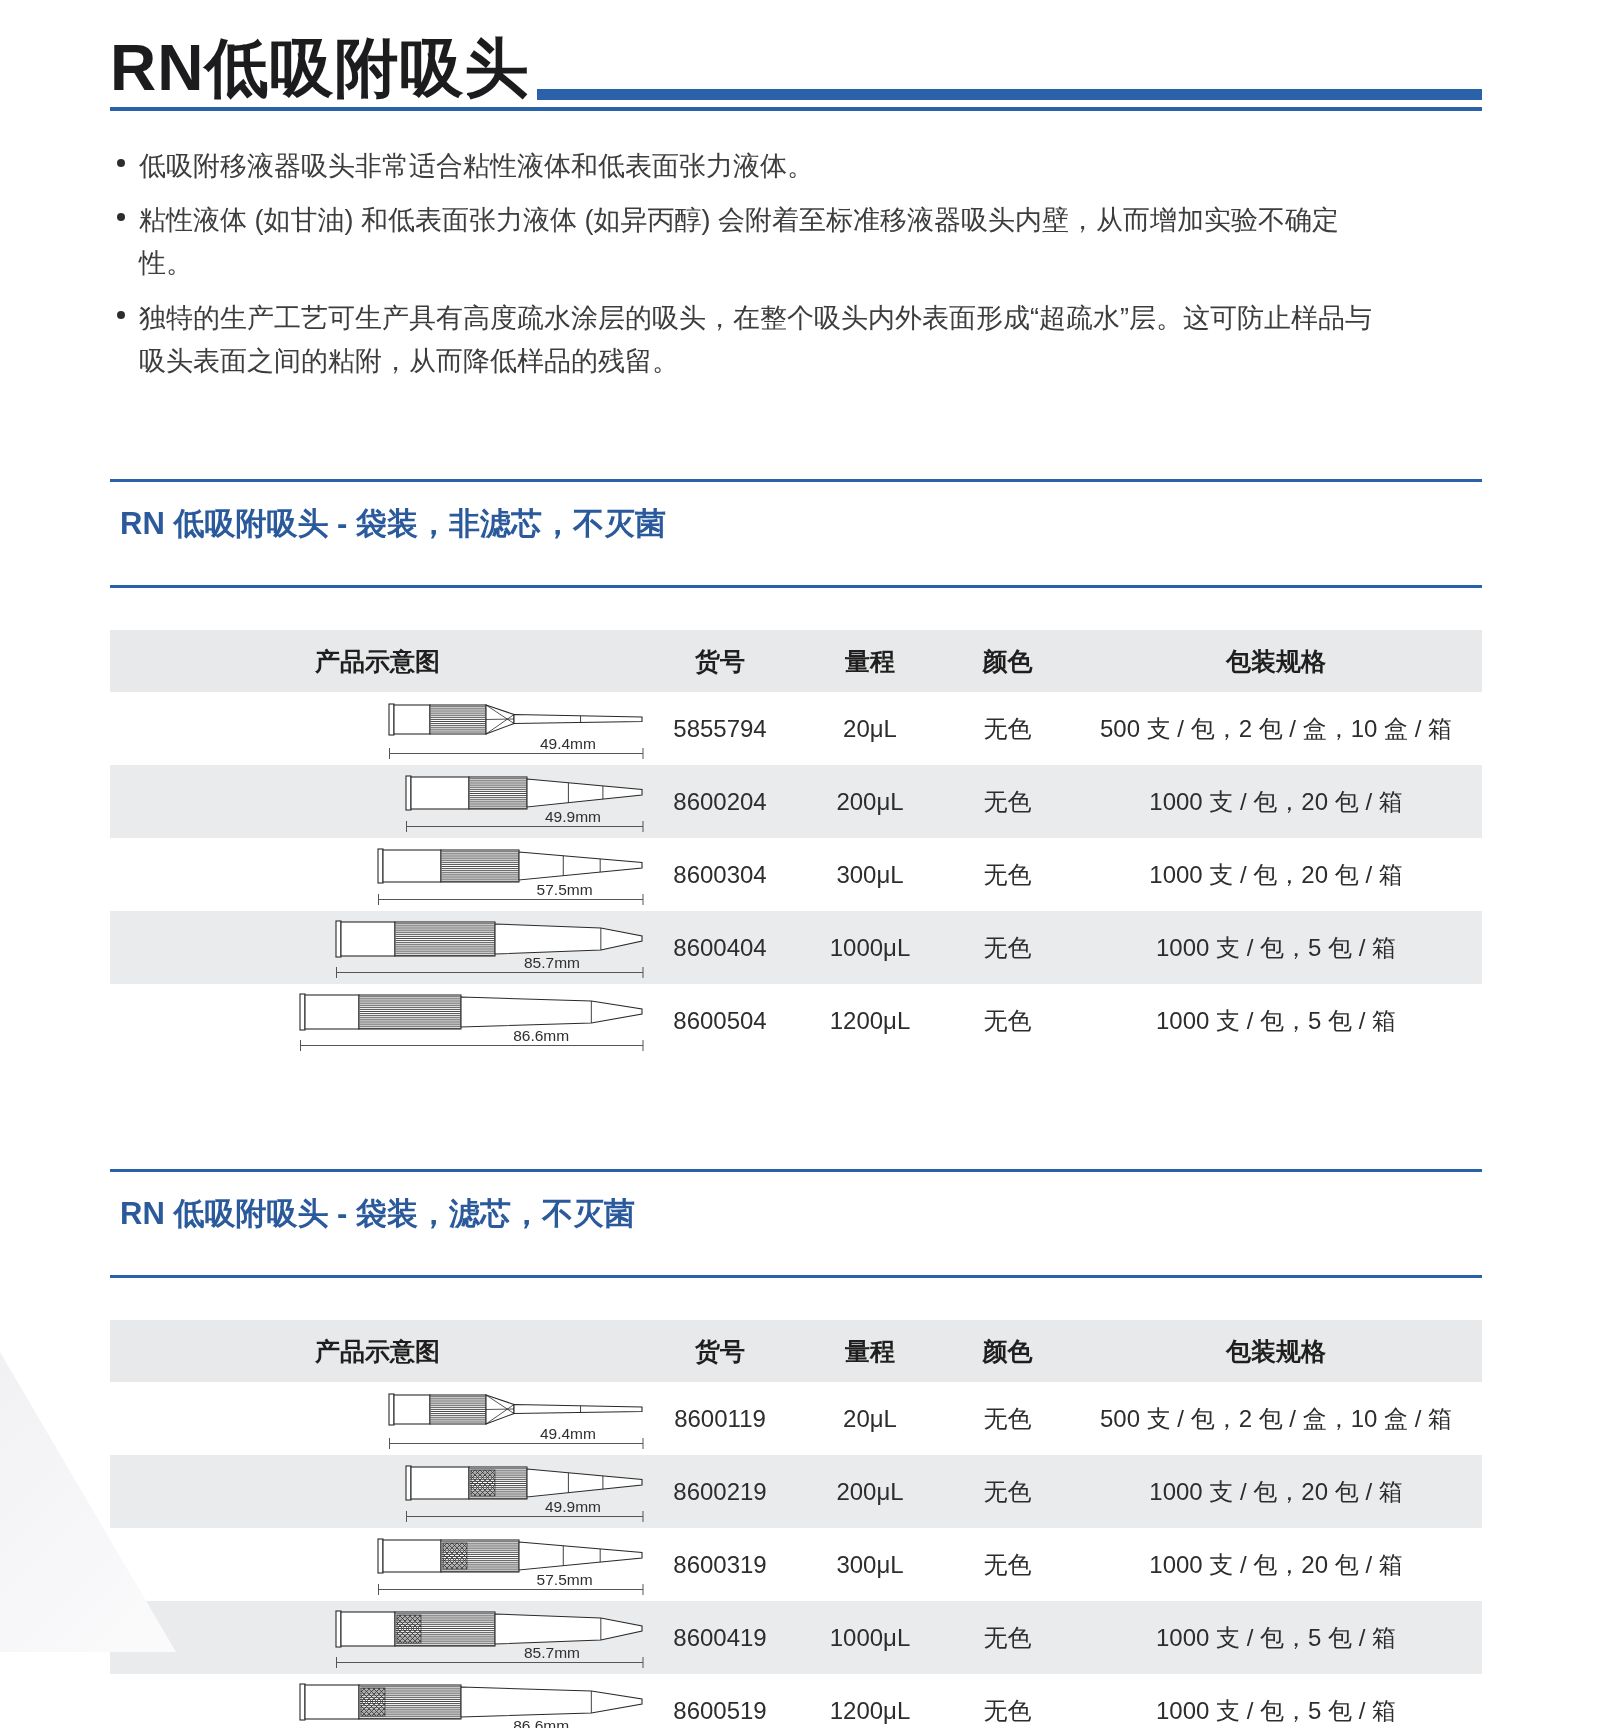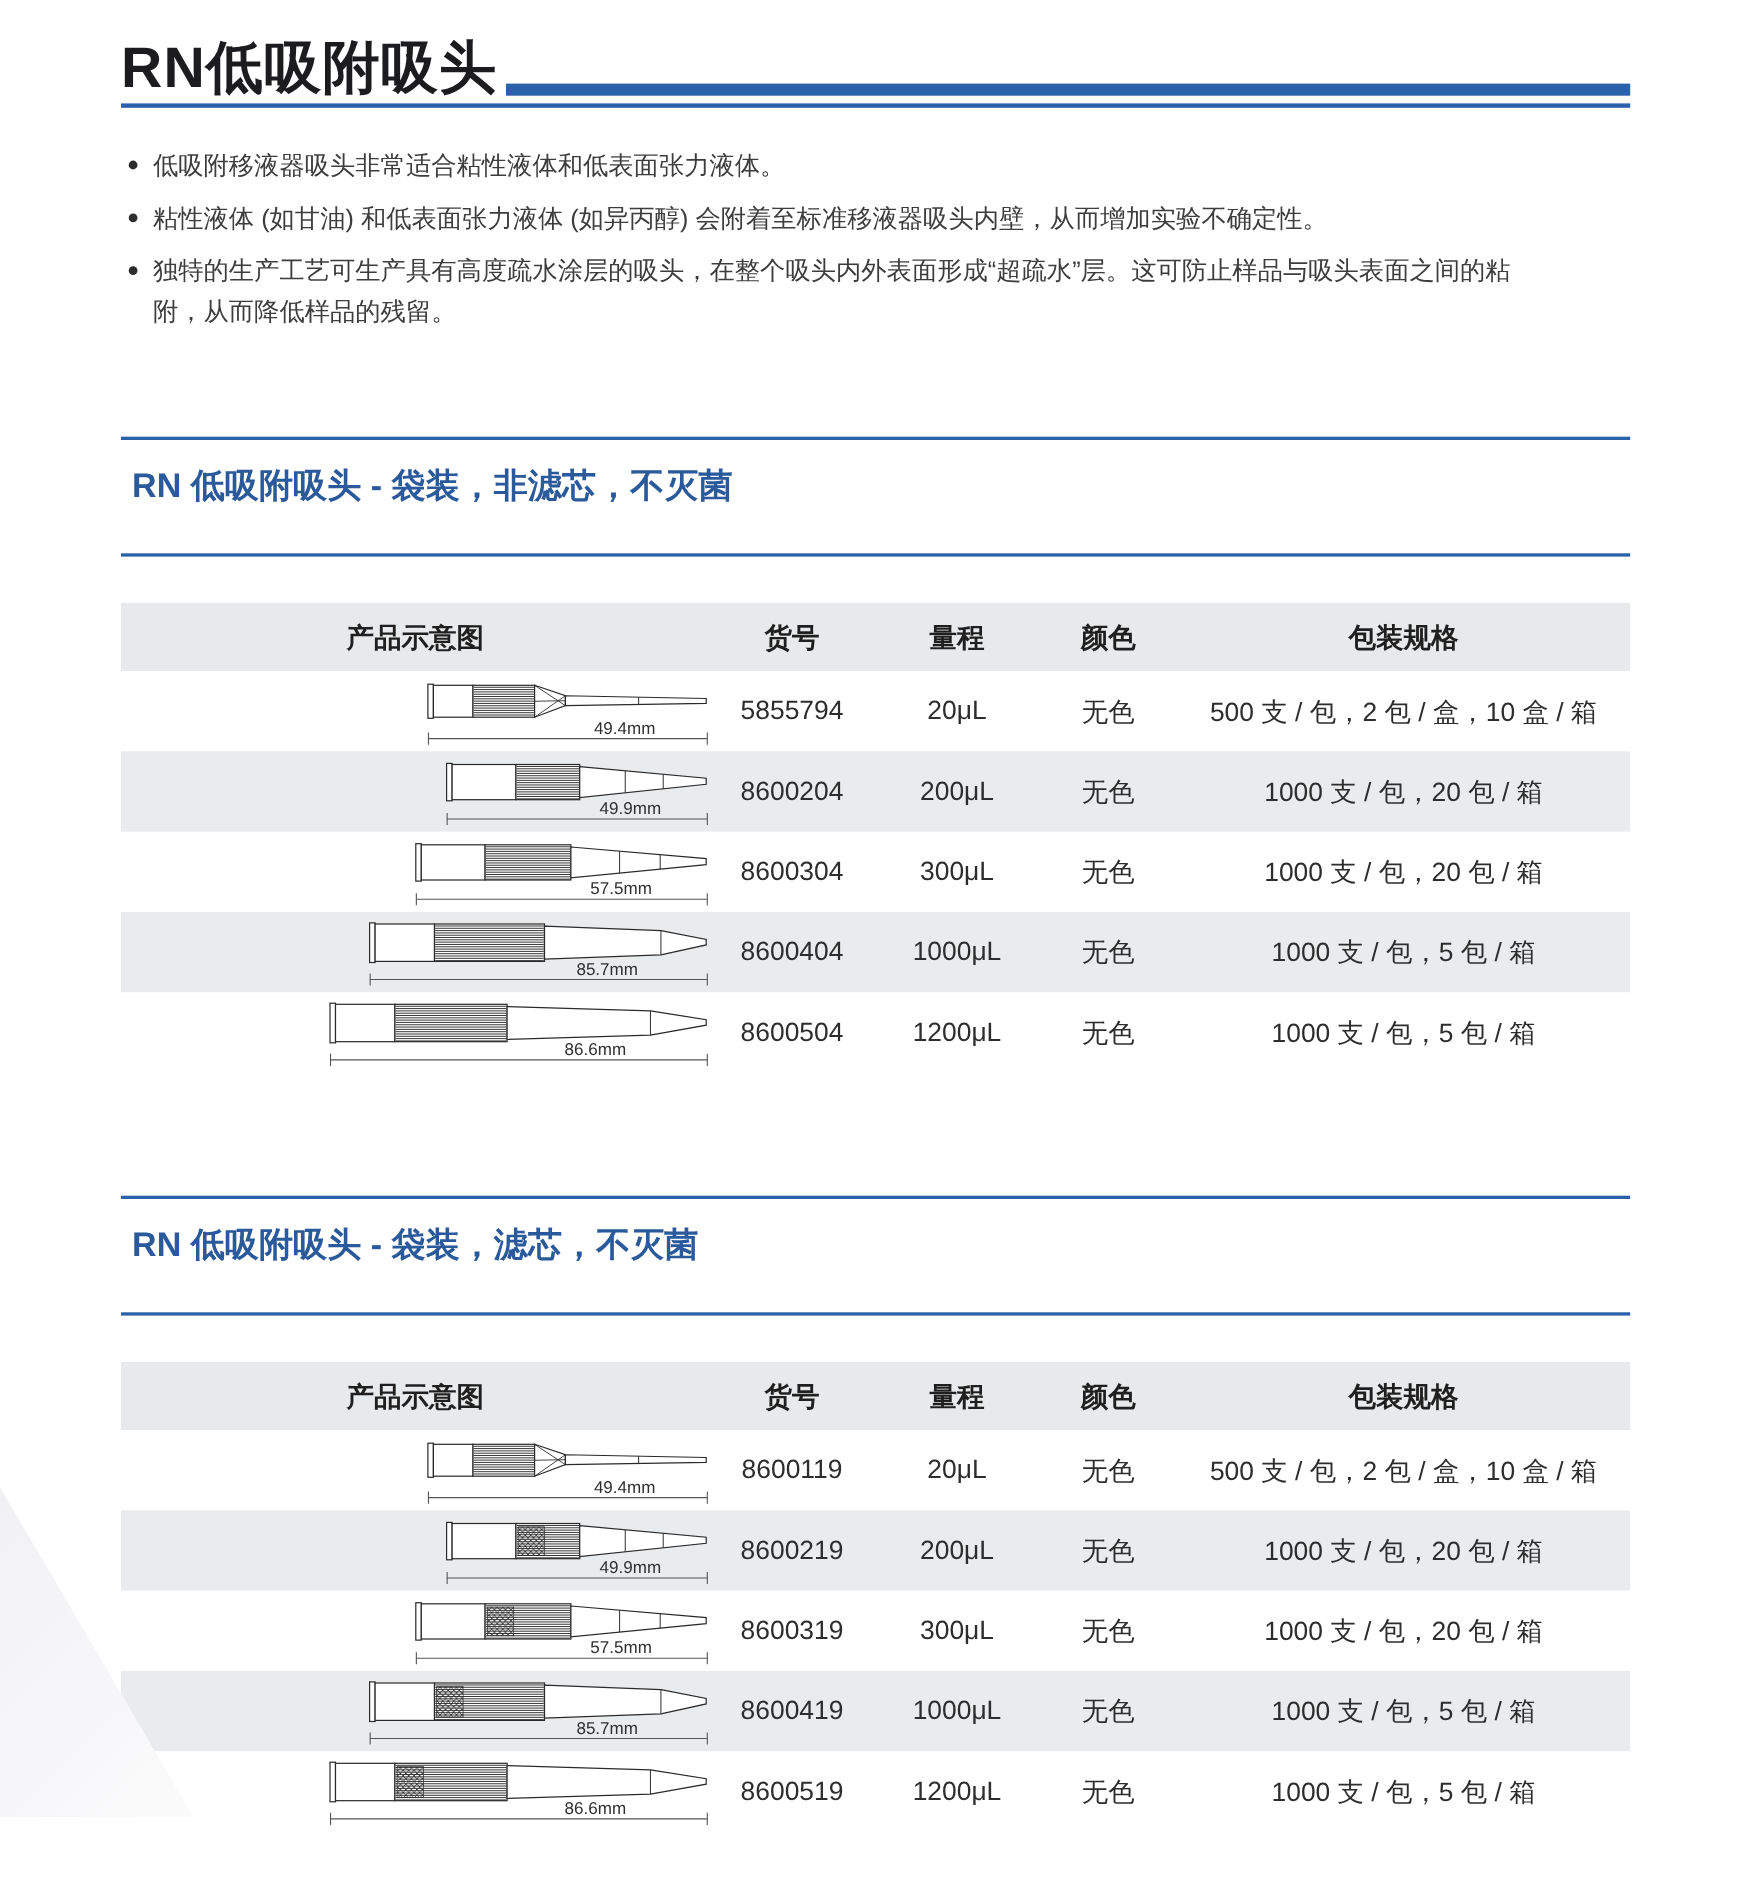--- a/index.html
+++ b/index.html
@@ -11,35 +11,35 @@
     overflow:hidden;
     font-family:"Liberation Sans","DejaVu Sans",sans-serif;
     color:#2d2d2d;
     box-sizing:border-box;
     padding:34px 116px 0 110px;
   }
   
   .title-row{display:flex;align-items:flex-end;}
   .page-title{
     margin:0;
-    font-size:52px;
+    font-size:64px;
     font-weight:800;
     letter-spacing:1px;
     color:#1c1c1e;
     line-height:1.08;
     white-space:nowrap;
   }
   .title-accent-bar{flex:1;height:11px;background:#2a62a9;margin-left:8px;margin-bottom:3px;}
   .title-underline{height:4px;background:#2a62a9;margin-top:4px;}
   
   .bullets{list-style:none;margin:34px 0 0 2px;padding:0;}
   .bullets li{
     position:relative;
     padding-left:27px;
-    font-size:23px;
+    font-size:27px;
     line-height:1.6;
     color:#3d3d3d;
     margin-bottom:11px;
     max-width:1240px;
   }
   .bullets li::before{
     content:"";
     position:absolute;left:5px;top:14px;
     width:8px;height:8px;border-radius:50%;background:#2d2d2d;
   }

